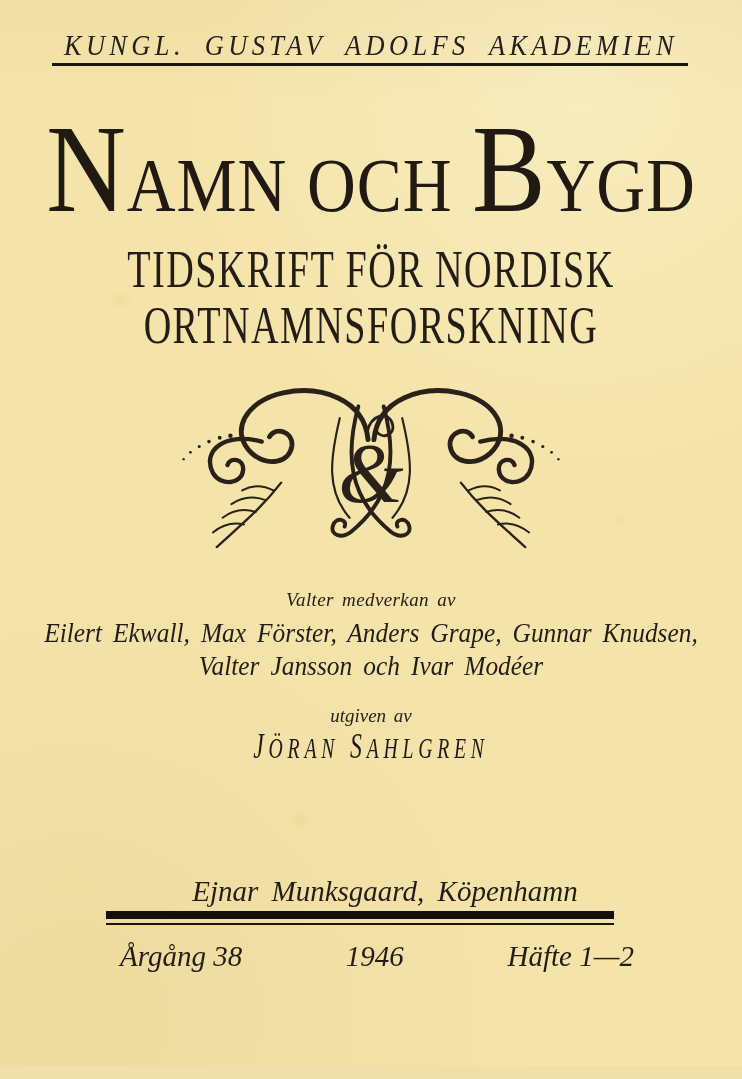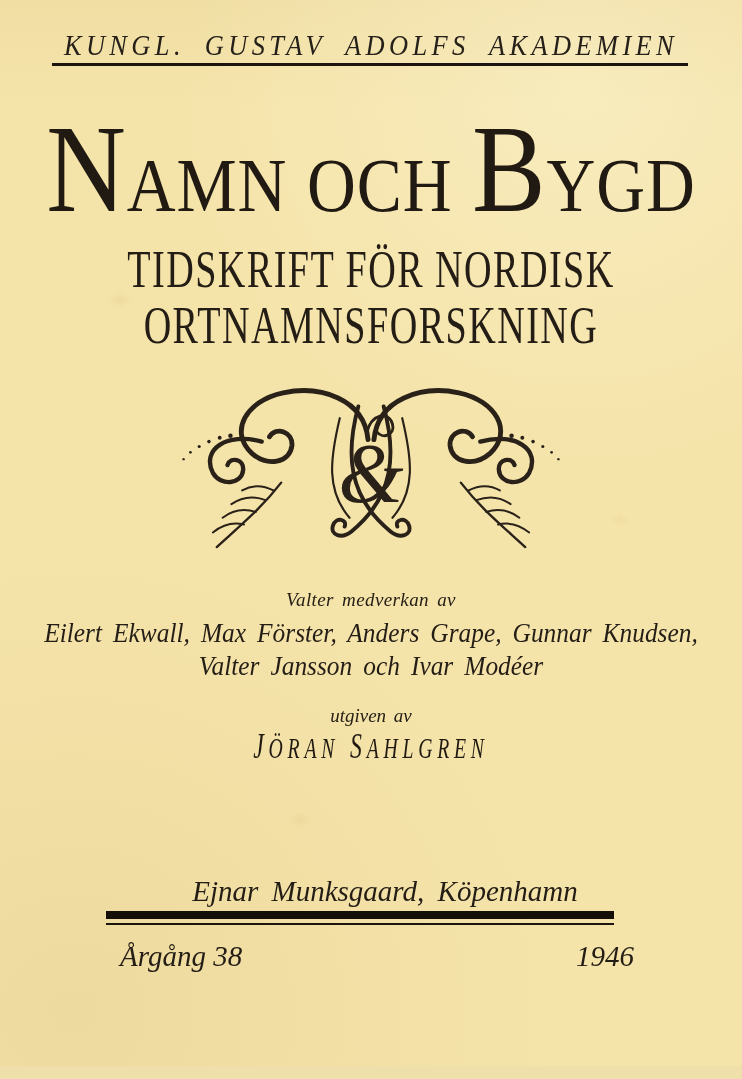--- a/index.html
+++ b/index.html
@@ -167,15 +167,16 @@
     <span class="e-big">J</span><span class="e-small">ÖRAN</span><span class="e-gap"></span><span class="e-big">S</span><span class="e-small">AHLGREN</span>
   </div>
 
   <div class="abs publisher">Ejnar Munksgaard, Köpenhamn</div>
   <div class="rule-thick"></div>
   <div class="rule-thin"></div>
 
   <div class="vol-row">
     <span>Årgång 38</span>
     <span>1946</span>
+    <span>Häfte 1—2</span>
   </div>
 
 </div>
 
 </body></html>

